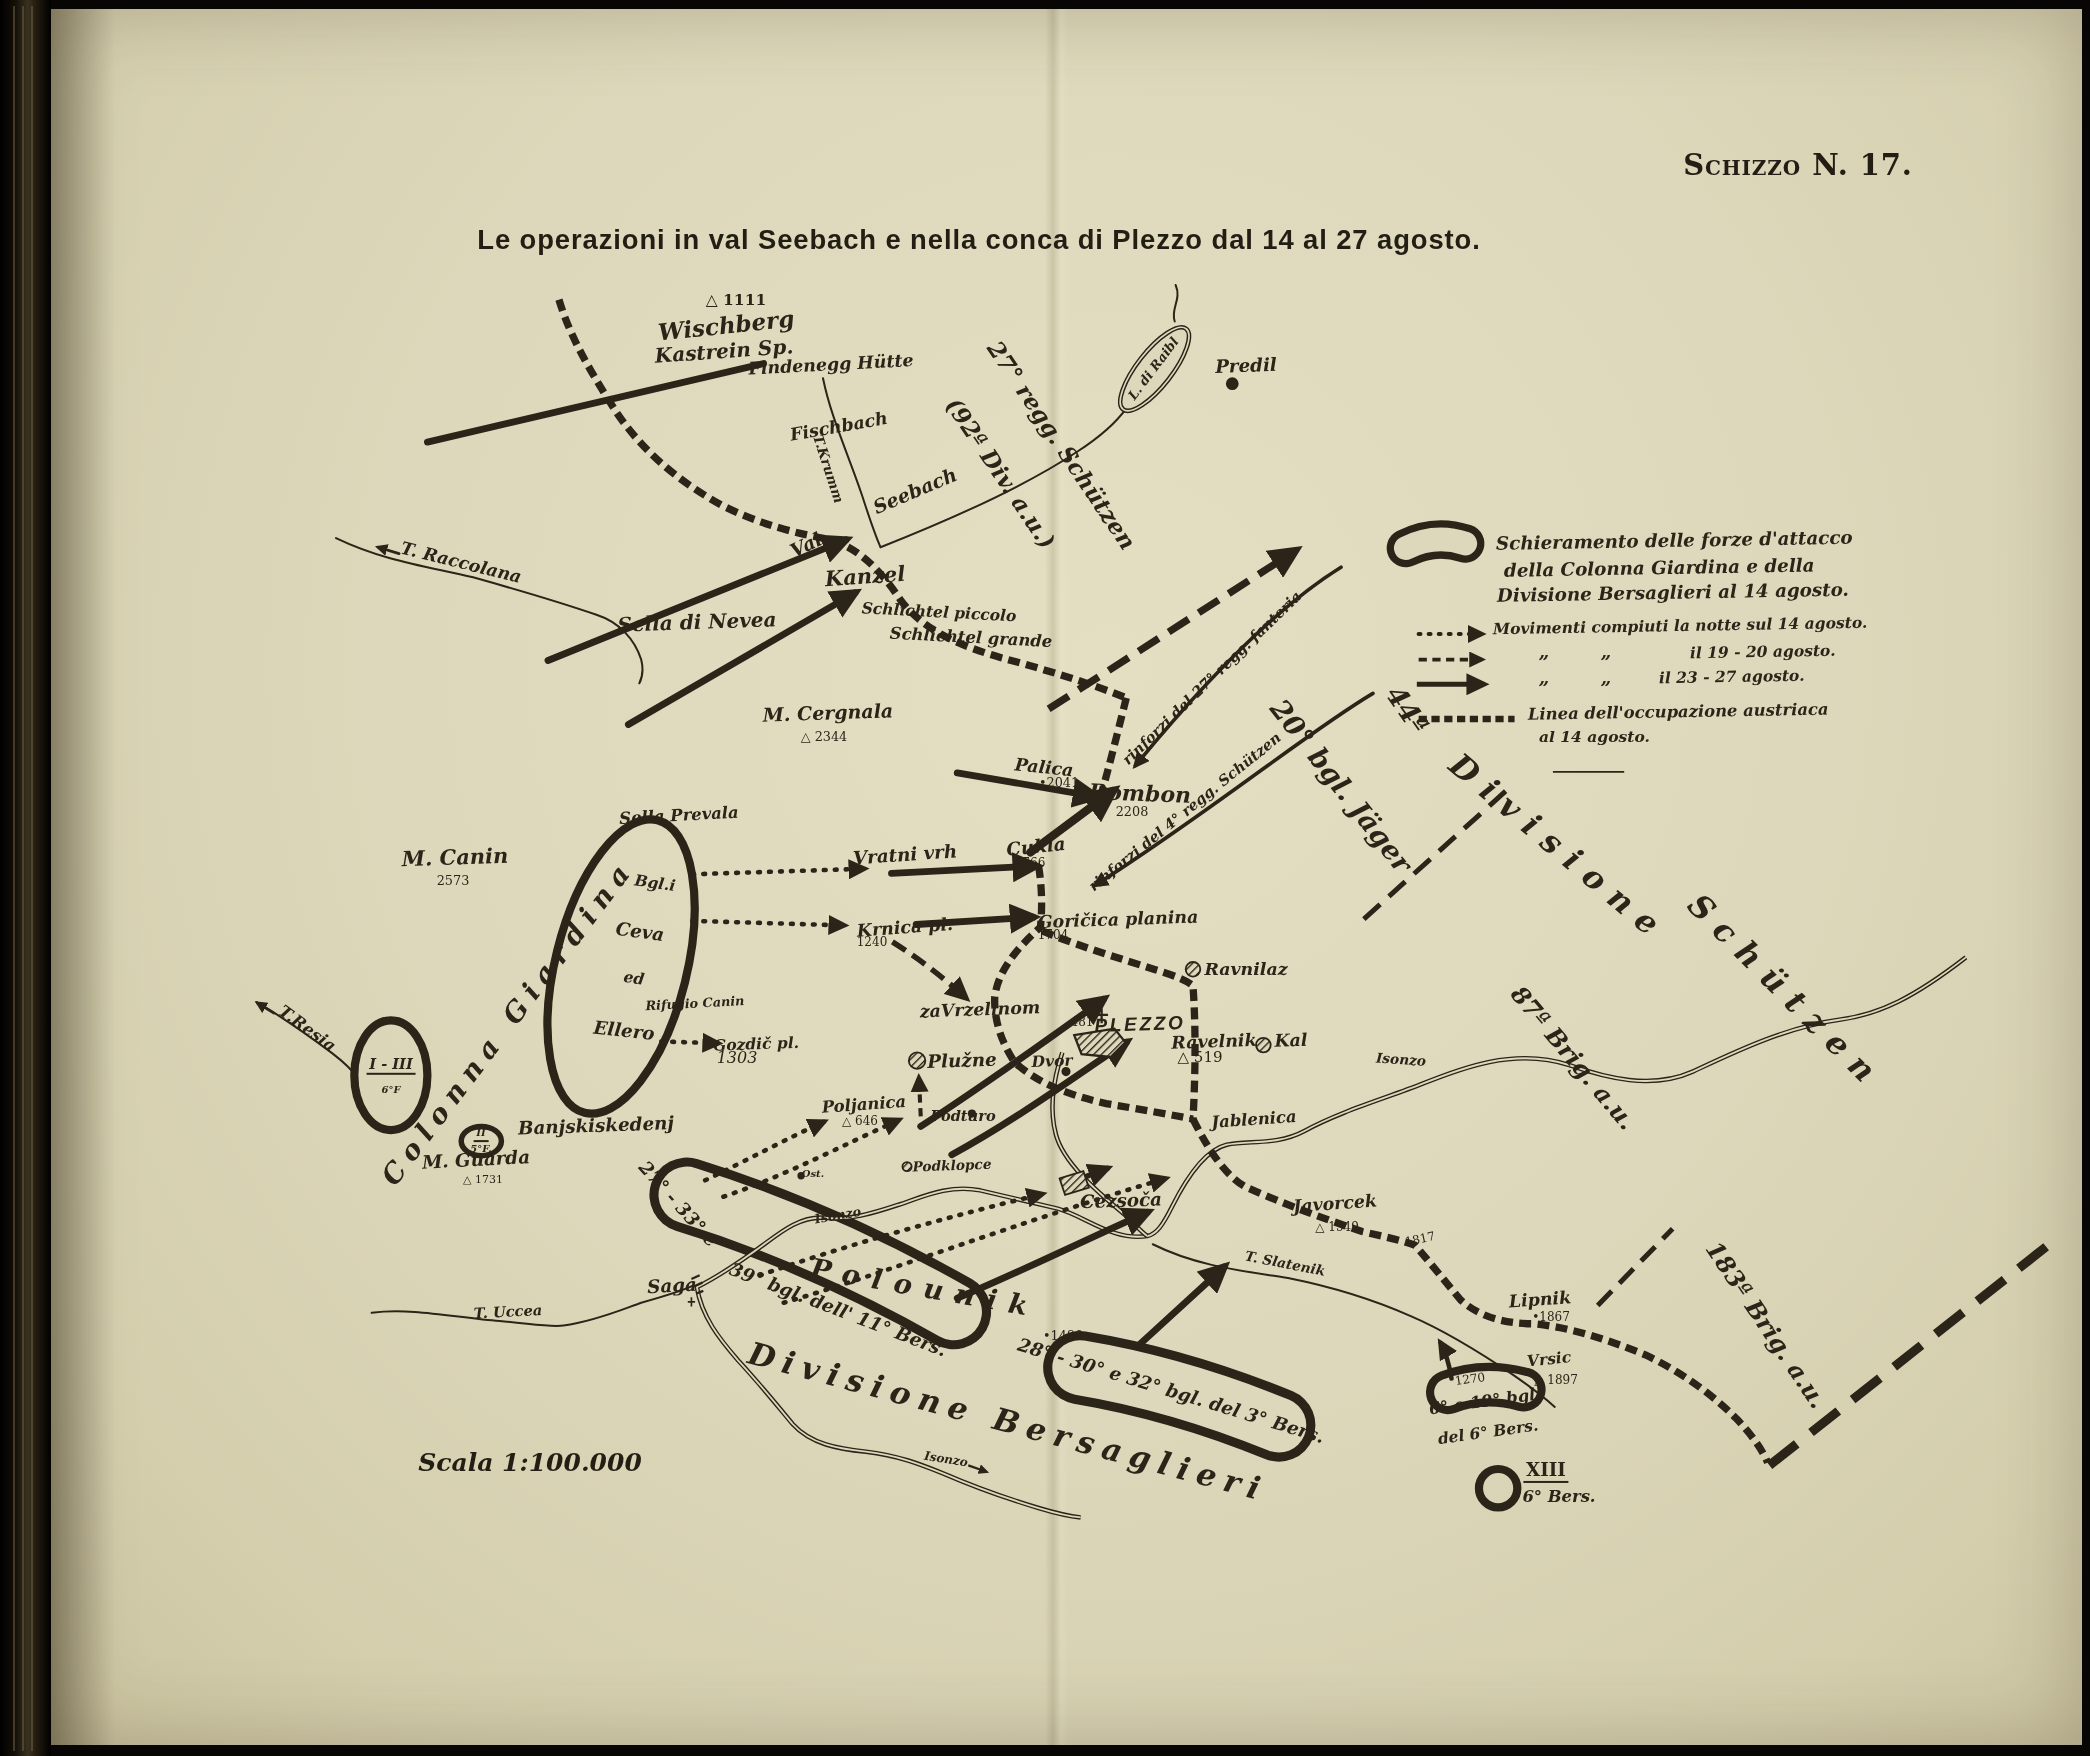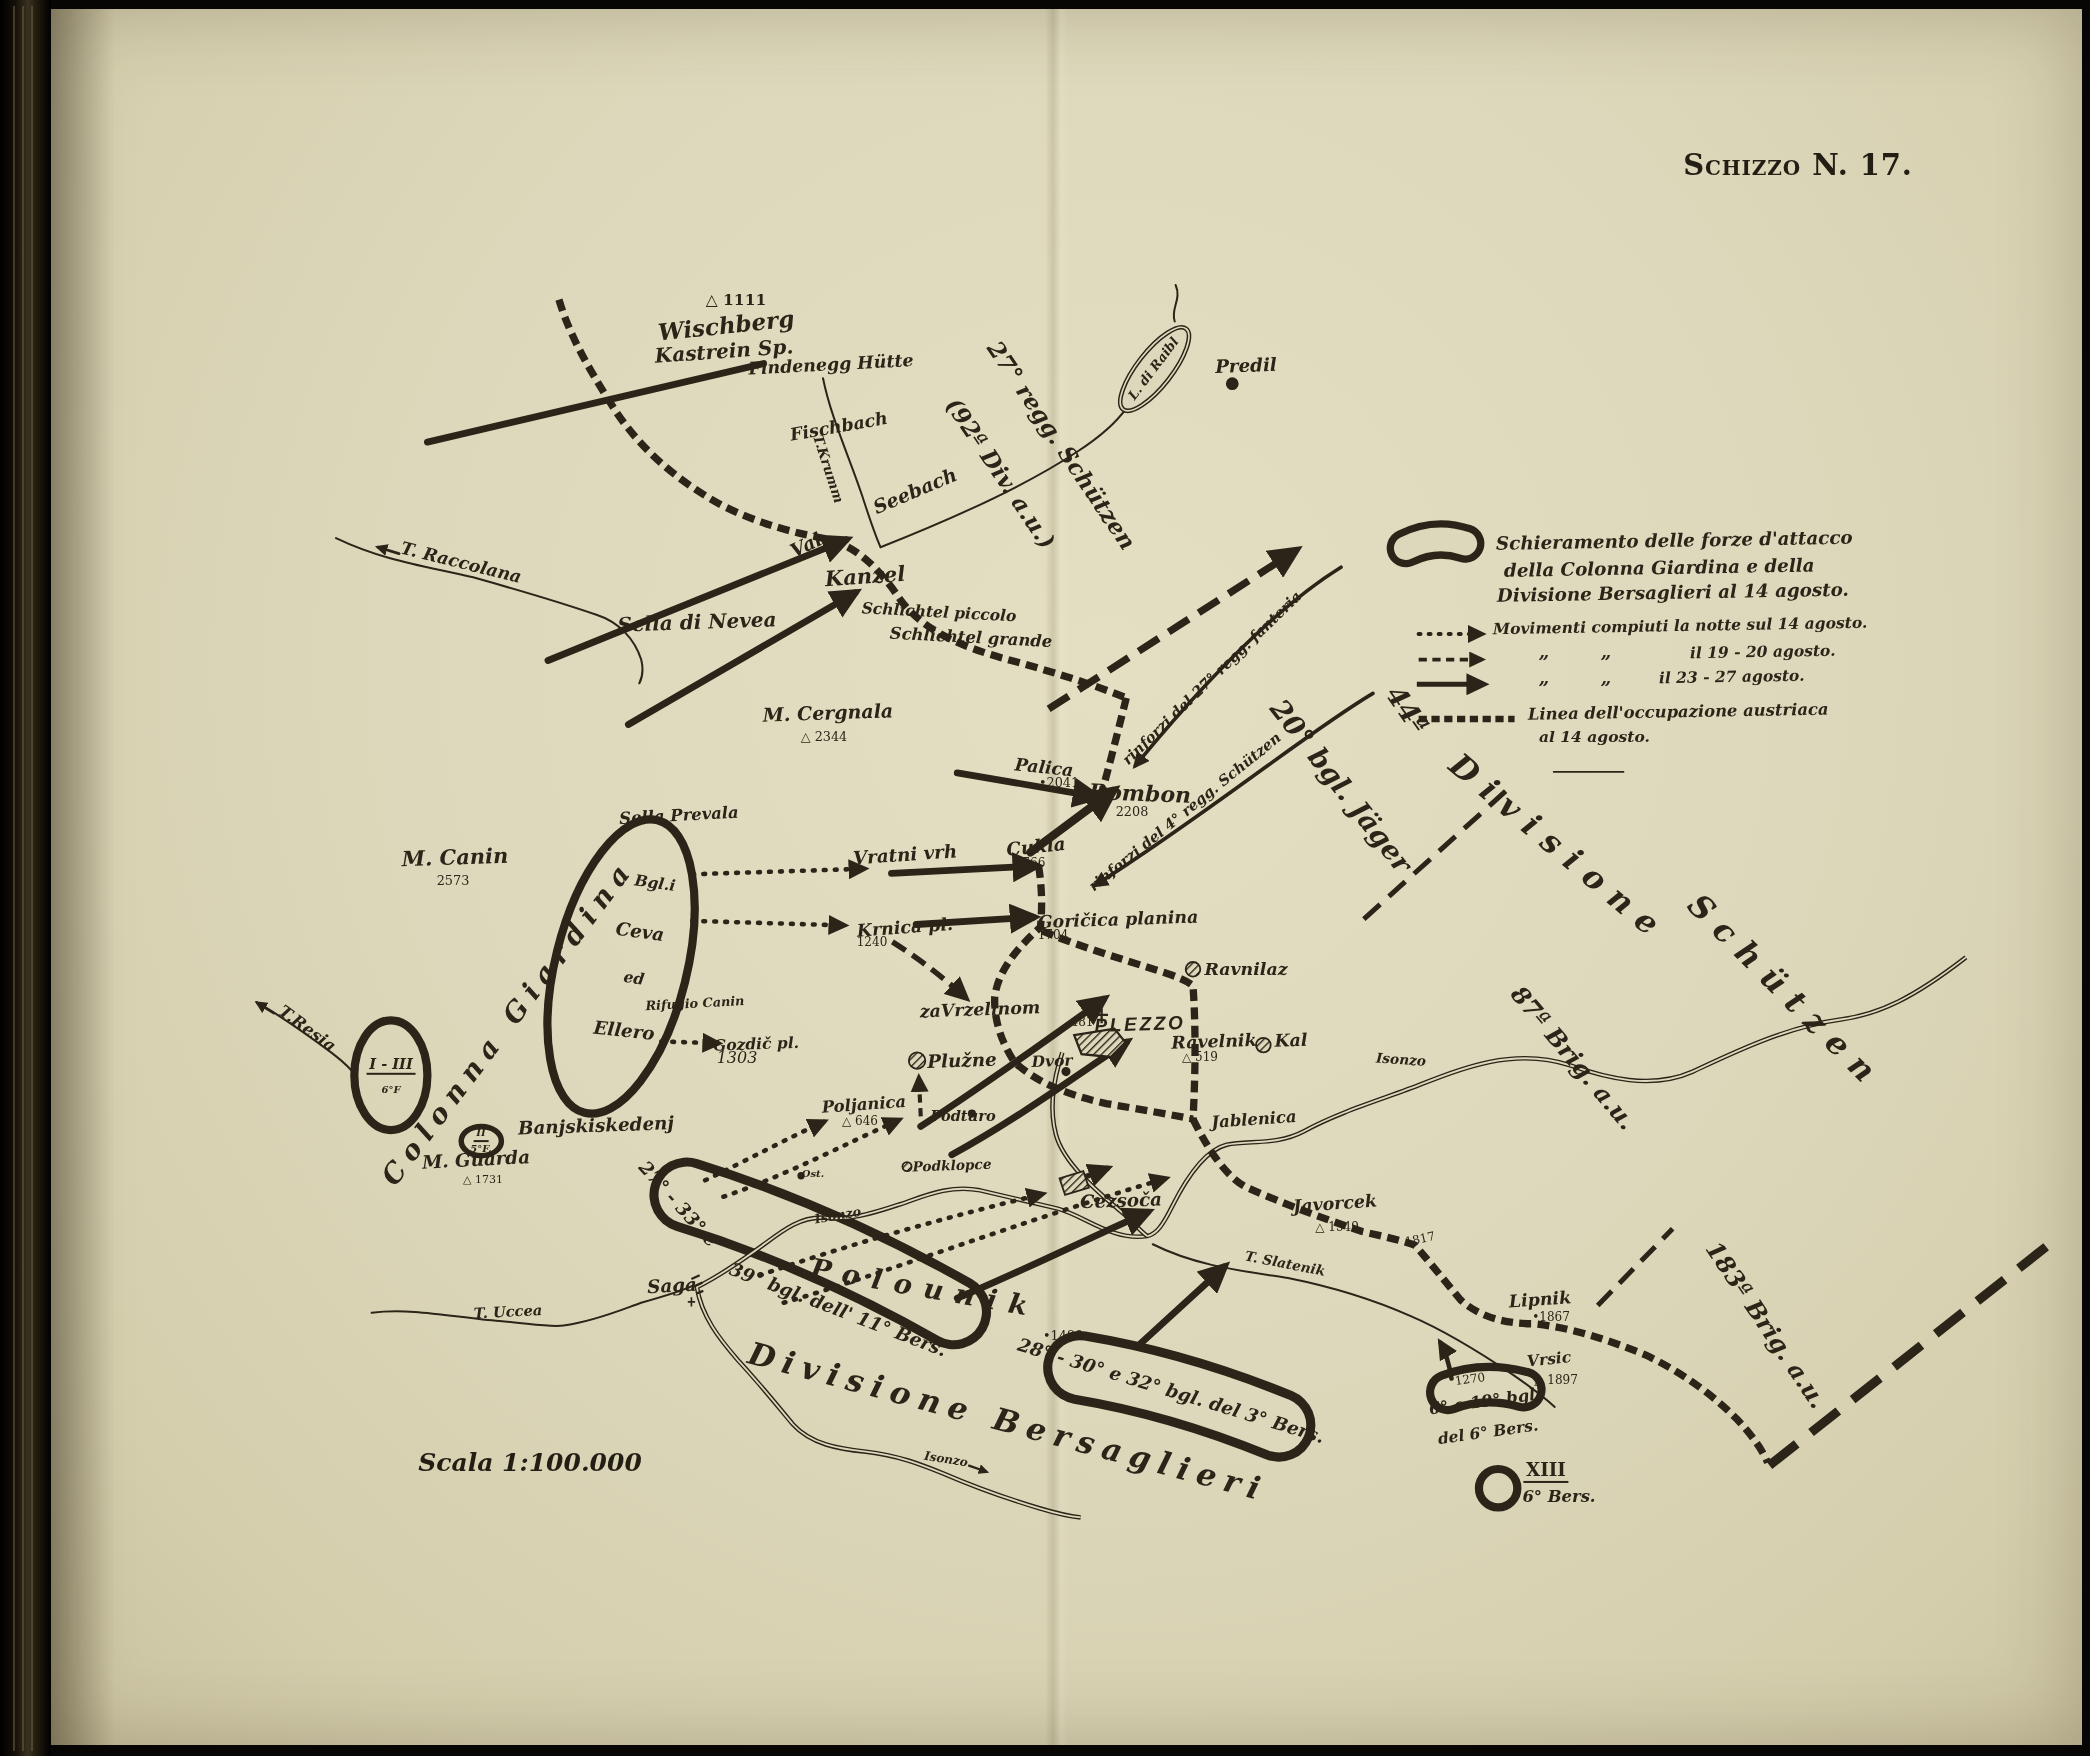--- a/index.html
+++ b/index.html
@@ -173,20 +173,21 @@
         <path d="M 1539,600 Q 1571,584 1604,595" stroke="#ddd8bb" stroke-width="26" stroke-linecap="round"></path>
         <path d="M 1553,694 L 1622,694" stroke-width="4.5" stroke-dasharray="2 9" stroke-linecap="round" marker-end="url(#ah)"></path>
         <path d="M 1553,722 L 1622,722" stroke-width="4" stroke-dasharray="9 6" marker-end="url(#ah)"></path>
         <path d="M 1551,749 L 1624,749" stroke-width="5.5" marker-end="url(#ah)"></path>
         <path d="M 1553,787 L 1658,787" stroke-width="7" stroke-dasharray="9 5"></path>
         <path d="M 1700,845 L 1778,845" stroke-width="2"></path>
       </g>
     </svg>
 
     <div class="lbl-static schizzo" style="left:1747px;top:156px">Schizzo N. 17.</div>
+    <div class="lbl-static title" style="left:928px;top:231px">Le operazioni in val Seebach e nella conca di Plezzo dal 14 al 27 agosto.</div>
     <div class="lbl-static scala" style="left:479px;top:1453px">Scala 1:100.000</div>
 
     <div id="labels">
         <div class="lbl roman" style="left: 685px; top: 291px; font-size: 15.5px; transform: translate(-50%, -50%) rotate(0deg);">△ 1111</div>
         <div class="lbl " style="left: 675px; top: 316px; font-size: 23px; transform: translate(-50%, -50%) rotate(-6deg);">Wischberg</div>
         <div class="lbl " style="left: 673px; top: 342px; font-size: 20px; transform: translate(-50%, -50%) rotate(-4deg);">Kastrein Sp.</div>
         <div class="lbl " style="left: 780px; top: 356px; font-size: 17.4px; transform: translate(-50%, -50%) rotate(-3deg);">Findenegg Hütte</div>
         <div class="lbl " style="left: 788px; top: 418px; font-size: 17.4px; transform: translate(-50%, -50%) rotate(-10deg);">Fischbach</div>
         <div class="lbl " style="left: 777px; top: 460px; font-size: 13.7px; transform: translate(-50%, -50%) rotate(72deg);">T.Krumm</div>
         <div class="lbl " style="left: 755px; top: 536px; font-size: 19px; transform: translate(-50%, -50%) rotate(-26deg);">Val</div>
@@ -219,21 +220,21 @@
         <div class="lbl roman light" style="left: 821px; top: 933px; font-size: 12px; transform: translate(-50%, -50%) rotate(0deg);">1240</div>
         <div class="lbl " style="left: 1067px; top: 911px; font-size: 17.4px; transform: translate(-50%, -50%) rotate(-2deg);">Goričica planina</div>
         <div class="lbl roman light" style="left: 1002px; top: 926px; font-size: 12px; transform: translate(-50%, -50%) rotate(0deg);">1704</div>
         <div class="lbl " style="left: 1195px; top: 961px; font-size: 17.4px; transform: translate(-50%, -50%) rotate(0deg);">Ravnilaz</div>
         <div class="lbl " style="left: 929px; top: 1001px; font-size: 17.4px; transform: translate(-50%, -50%) rotate(-2deg);">zaVrzelinom</div>
         <div class="lbl plezzo" style="left: 1089px; top: 1015px; font-size: 19px; transform: translate(-50%, -50%) rotate(-2deg);">PLEZZO</div>
         <div class="lbl roman light" style="left: 1031px; top: 1013px; font-size: 12px; transform: translate(-50%, -50%) rotate(0deg);">481</div>
         <div class="lbl " style="left: 911px; top: 1052px; font-size: 18.3px; transform: translate(-50%, -50%) rotate(-2deg);">Plužne</div>
         <div class="lbl " style="left: 1001px; top: 1052px; font-size: 15.5px; transform: translate(-50%, -50%) rotate(-2deg);">Dvor</div>
         <div class="lbl " style="left: 1163px; top: 1033px; font-size: 17.4px; transform: translate(-50%, -50%) rotate(-2deg);">Ravelnik</div>
-        <div class="lbl roman light" style="left: 1149px; top: 1048px; font-size: 12px; transform: translate(-50%, -50%) rotate(0deg);">△ 519</div>
+        <div class="lbl roman light" style="left: 1149px; top: 1048px; font-size: 15px; transform: translate(-50%, -50%) rotate(0deg);">△ 519</div>
         <div class="lbl " style="left: 1240px; top: 1032px; font-size: 17.4px; transform: translate(-50%, -50%) rotate(-2deg);">Kal</div>
         <div class="lbl " style="left: 1350px; top: 1051px; font-size: 13.7px; transform: translate(-50%, -50%) rotate(4deg);">Isonzo</div>
         <div class="lbl " style="left: 1203px; top: 1111px; font-size: 16.4px; transform: translate(-50%, -50%) rotate(-4deg);">Jablenica</div>
         <div class="lbl " style="left: 1522px; top: 1049px; font-size: 24px; transform: translate(-50%, -50%) rotate(50deg);">87ª Brig. a.u.</div>
         <div class="lbl " style="left: 912px; top: 1107px; font-size: 14.6px; transform: translate(-50%, -50%) rotate(0deg);">Podturo</div>
         <div class="lbl " style="left: 813px; top: 1096px; font-size: 16.4px; transform: translate(-50%, -50%) rotate(-4deg);">Poljanica</div>
         <div class="lbl roman light" style="left: 809px; top: 1112px; font-size: 12px; transform: translate(-50%, -50%) rotate(0deg);">△ 646</div>
         <div class="lbl " style="left: 901px; top: 1157px; font-size: 13.7px; transform: translate(-50%, -50%) rotate(-2deg);">Podklopce</div>
         <div class="lbl " style="left: 762px; top: 1165px; font-size: 10px; transform: translate(-50%, -50%) rotate(0deg);">Ost.</div>
         <div class="lbl " style="left: 787px; top: 1207px; font-size: 12.8px; transform: translate(-50%, -50%) rotate(-10deg);">Isonzo</div>

